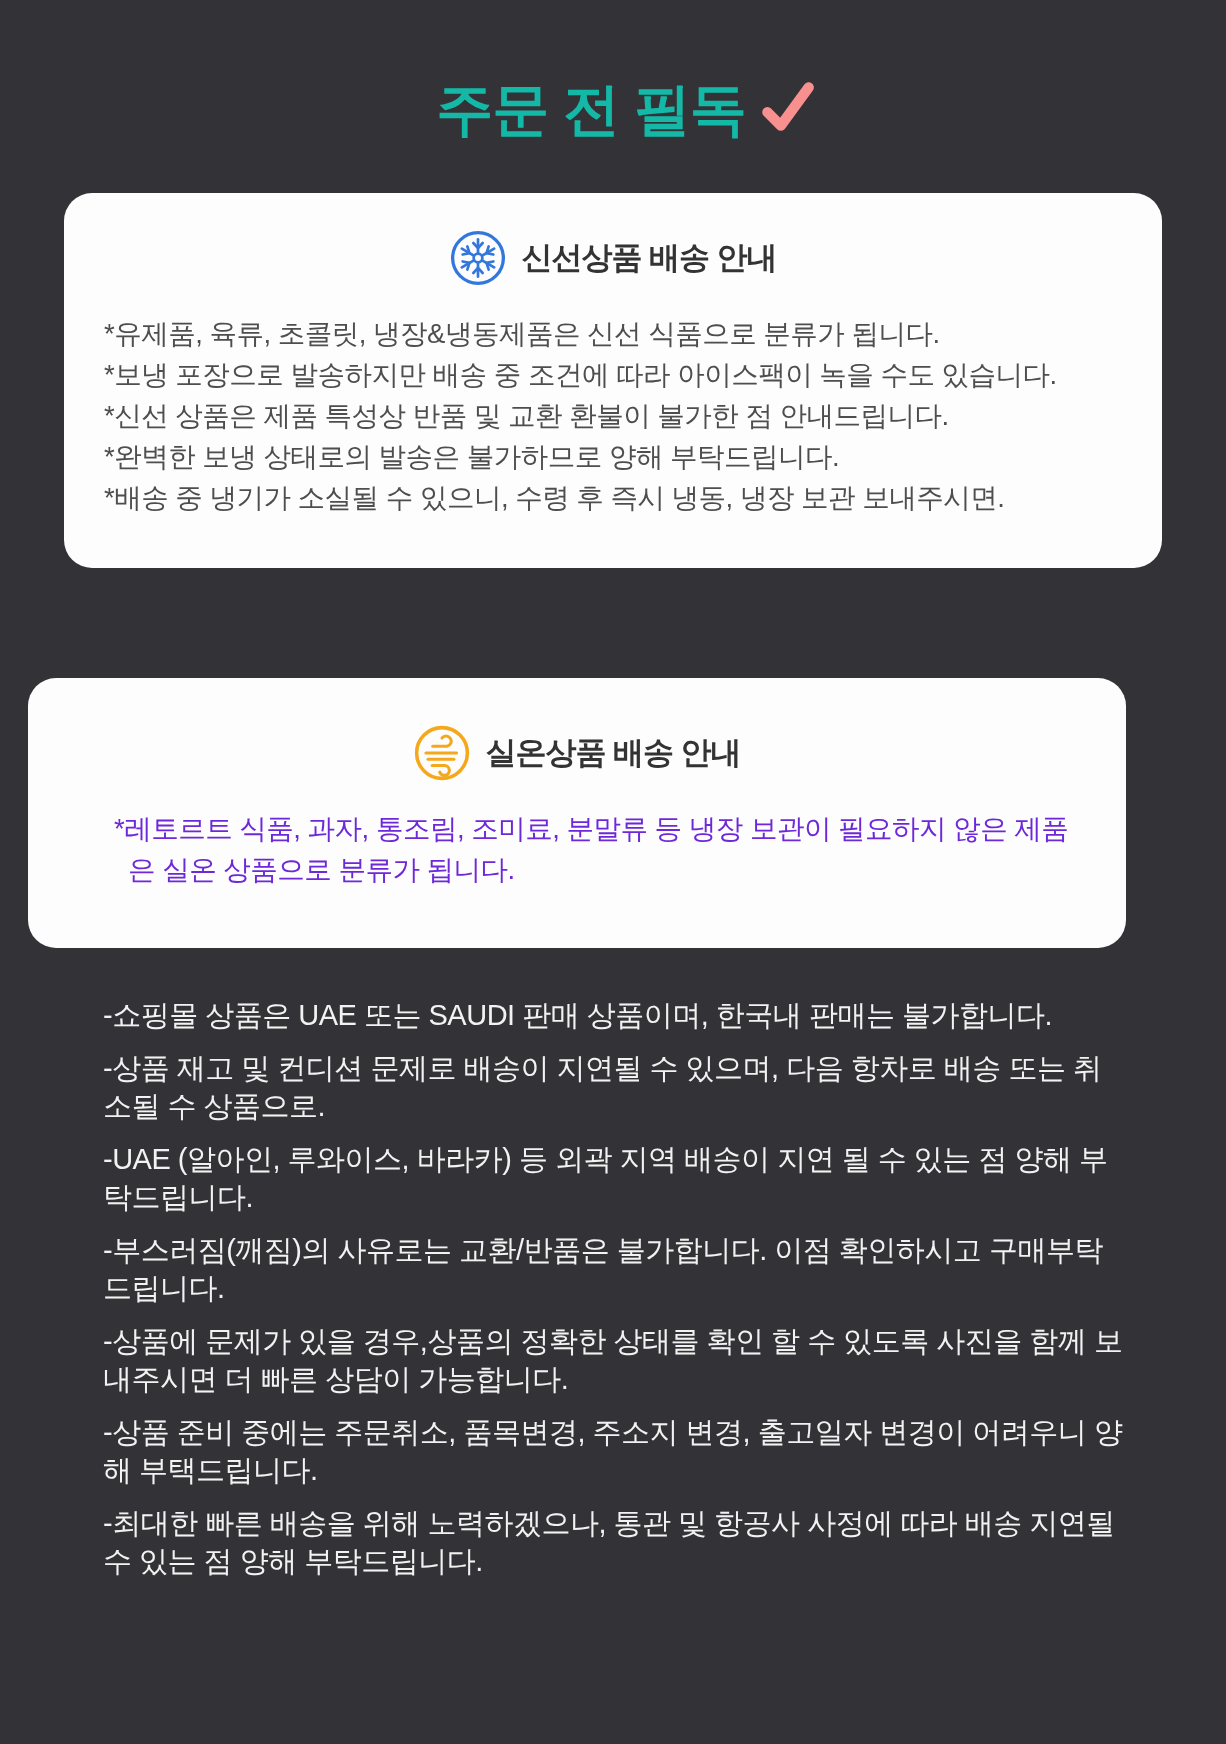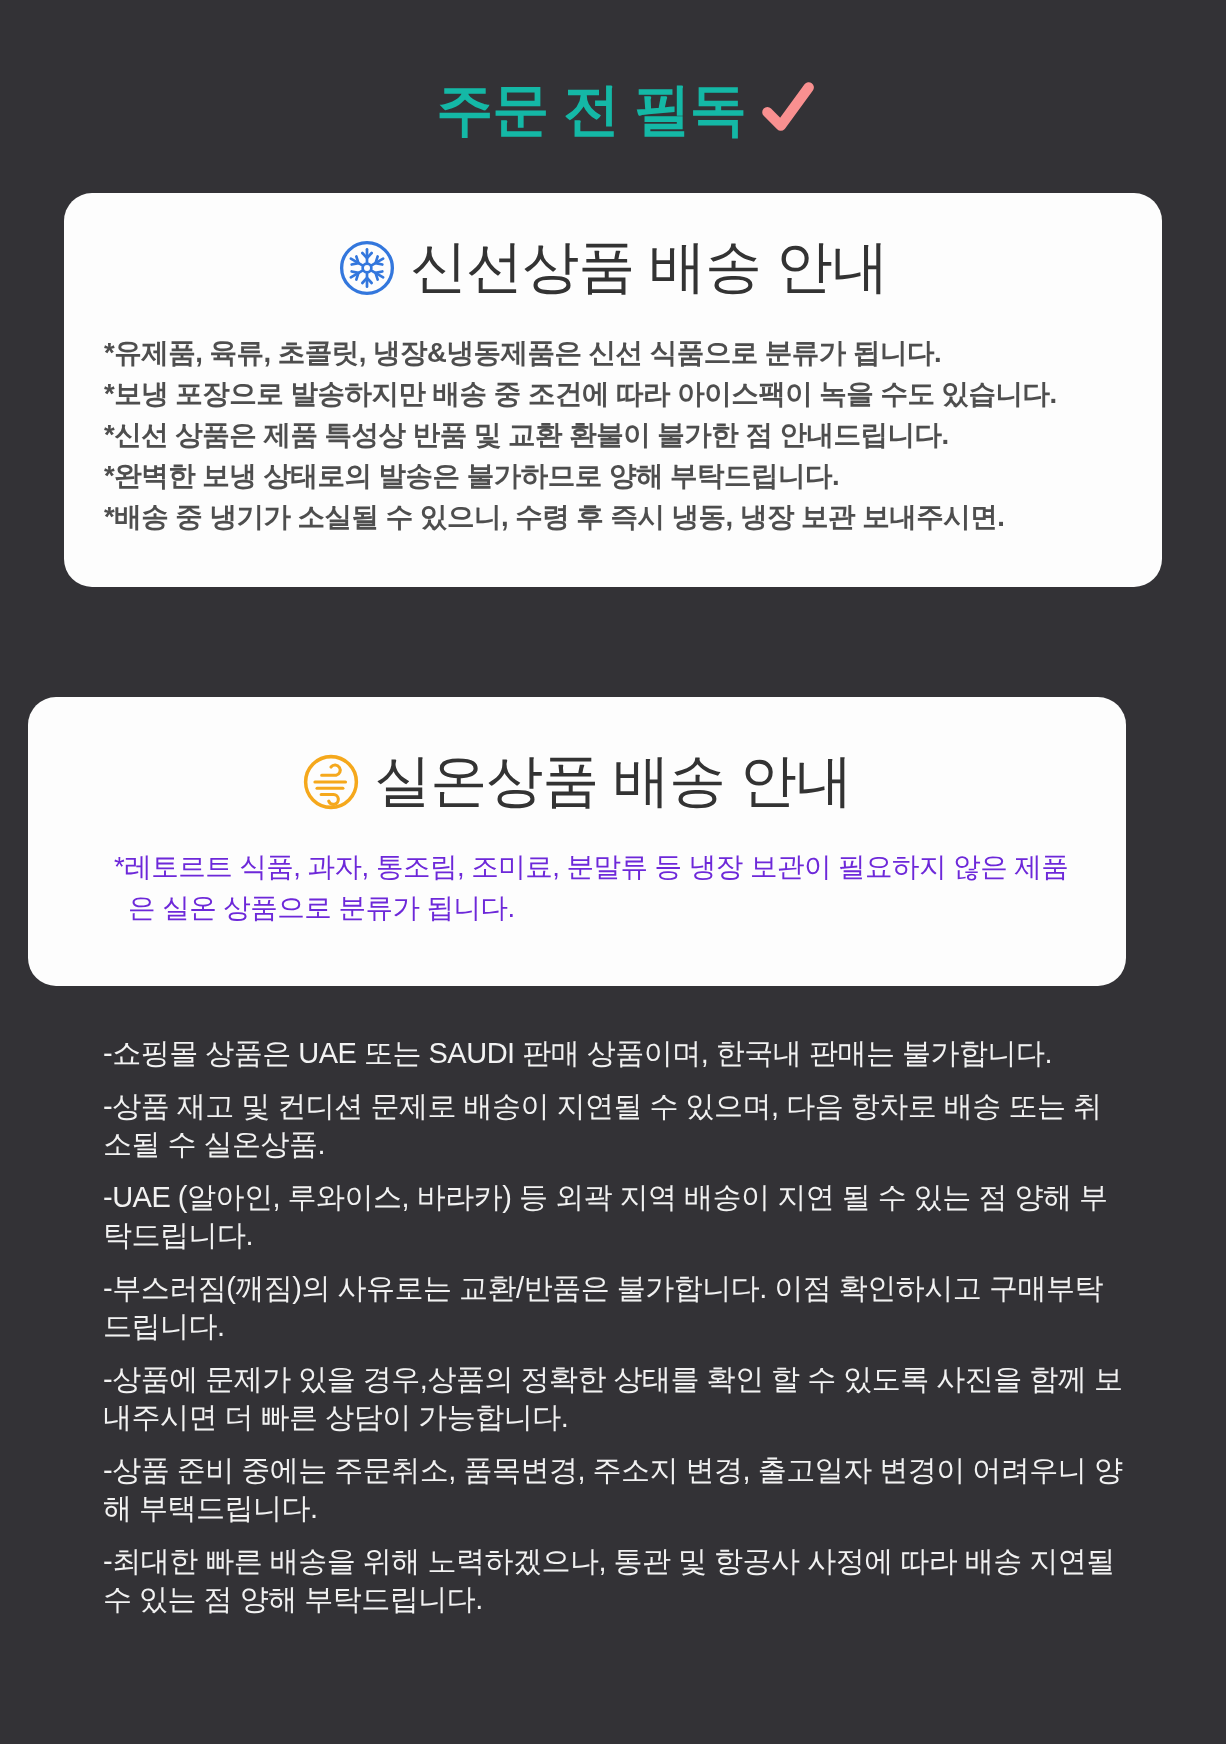--- a/index.html
+++ b/index.html
@@ -39,31 +39,31 @@
 
   .card-header {
     display: flex;
     justify-content: center;
     align-items: center;
     gap: 14px;
     margin-bottom: 26px;
   }
   .card-header .hdr-icon svg { display: block; }
   .card-title {
-    font-size: 57px;
-    font-weight: 400;
+    font-size: 31px;
+    font-weight: 700;
     color: #333333;
     letter-spacing: -1px;
   }
 
   .notice-list { list-style: none; }
   .card-fresh .notice-list li {
     font-size: 27.5px;
     color: #4e4e4e;
-    font-weight: 700;
+    font-weight: 400;
     line-height: 41px;
     letter-spacing: -0.5px;
     white-space: nowrap;
   }
   .card-room .notice-list { padding-left: 30px; }
   .card-room .notice-list li {
     font-size: 27.5px;
     color: #6d28d9;
     font-weight: 400;
     line-height: 41px;
@@ -145,19 +145,19 @@
     </span>
     <span class="card-title">실온상품 배송 안내</span>
   </div>
   <ul class="notice-list">
     <li>*레토르트 식품, 과자, 통조림, 조미료, 분말류 등 냉장 보관이 필요하지 않은 제품은 실온 상품으로 분류가 됩니다.</li>
   </ul>
 </div>
 
 <div class="footer-notes">
   <p>-쇼핑몰 상품은 UAE 또는 SAUDI 판매 상품이며, 한국내 판매는 불가합니다.</p>
-  <p>-상품 재고 및 컨디션 문제로 배송이 지연될 수 있으며, 다음 항차로 배송 또는 취소될 수 실온상품.</p>
+  <p>-상품 재고 및 컨디션 문제로 배송이 지연될 수 있으며, 다음 항차로 배송 또는 취소될 수 상품으로.</p>
   <p>-UAE (알아인, 루와이스, 바라카) 등 외곽 지역 배송이 지연 될 수 있는 점 양해 부탁드립니다.</p>
   <p>-부스러짐(깨짐)의 사유로는 교환/반품은 불가합니다. 이점 확인하시고 구매부탁드립니다.</p>
   <p>-상품에 문제가 있을 경우,상품의 정확한 상태를 확인 할 수 있도록 사진을 함께 보내주시면 더 빠른 상담이 가능합니다.</p>
   <p>-상품 준비 중에는 주문취소, 품목변경, 주소지 변경, 출고일자 변경이 어려우니 양해 부택드립니다.</p>
   <p>-최대한 빠른 배송을 위해 노력하겠으나, 통관 및 항공사 사정에 따라 배송 지연될 수 있는 점 양해 부탁드립니다.</p>
 </div>
 
 </body></html>

